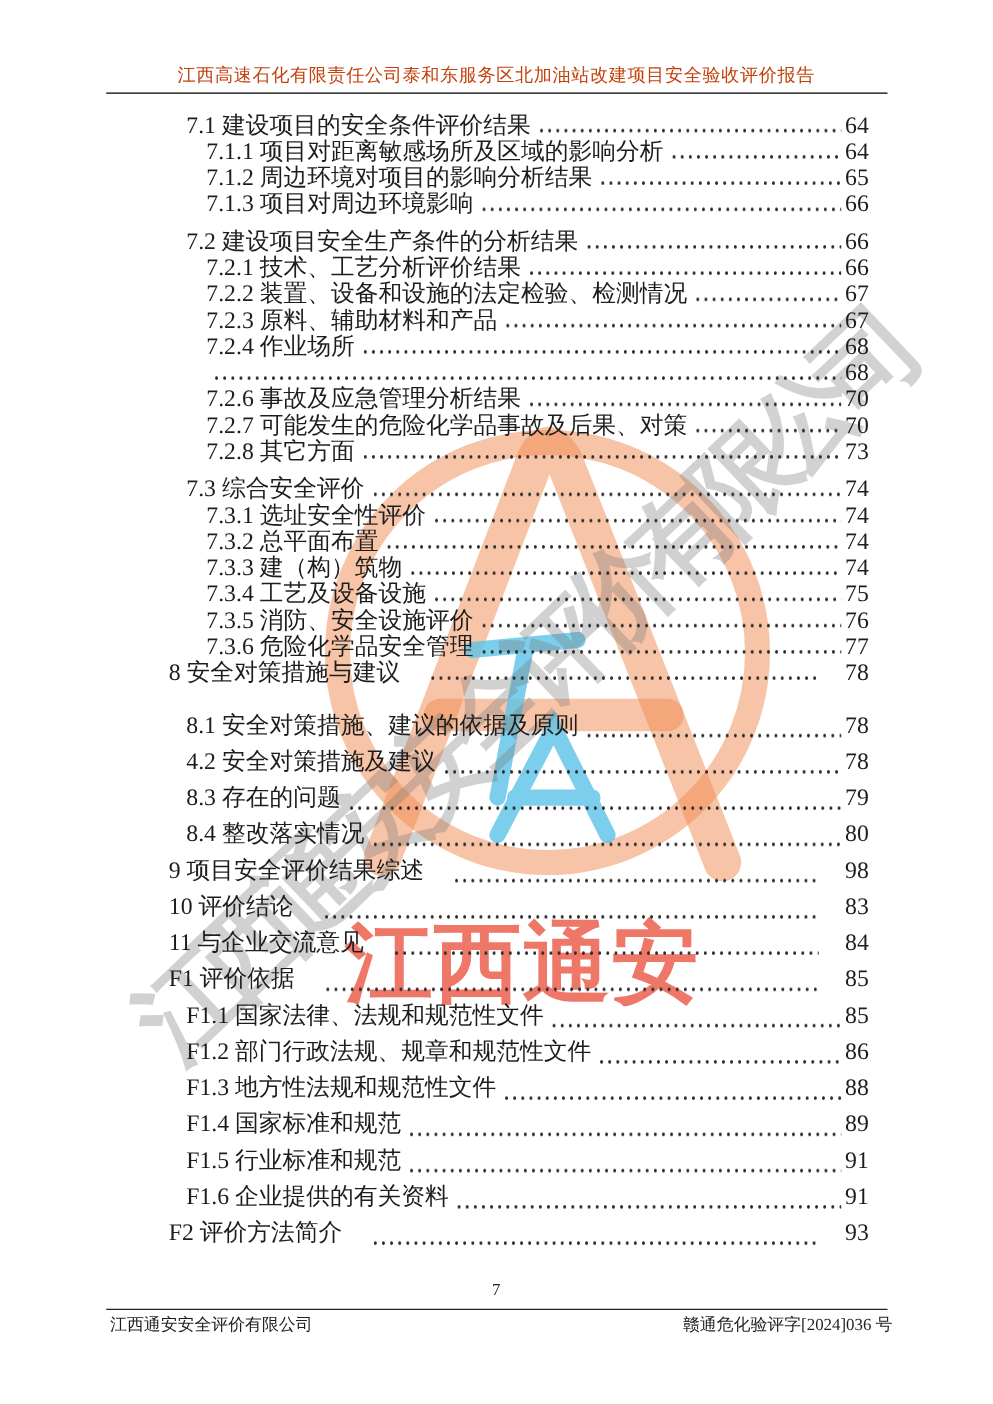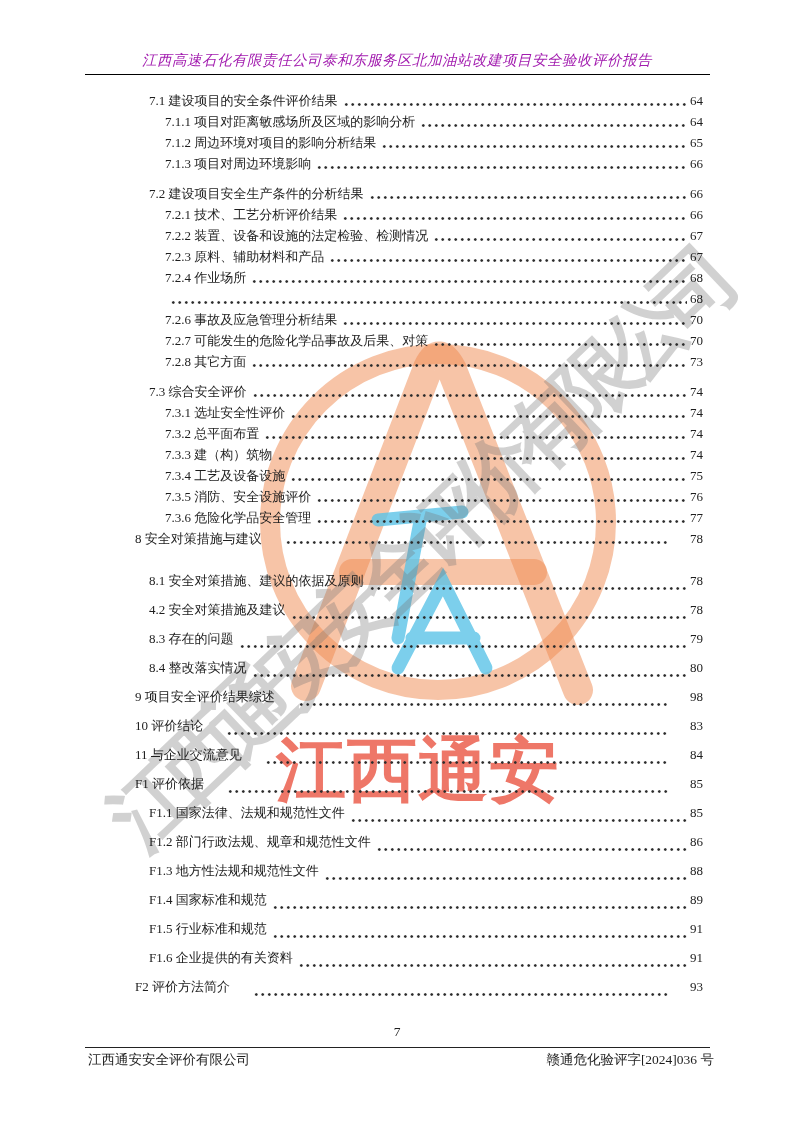--- a/index.html
+++ b/index.html
@@ -29,25 +29,25 @@
     font-family:"Liberation Sans","DejaVu Sans",sans-serif;font-weight:bold;
     font-size:70px;letter-spacing:1px;white-space:nowrap;
     color:var(--c-red);opacity:0.72;
   }
 
   
   .content{position:absolute;inset:0;z-index:1;}
 
   .header-title{
     position:absolute;top:51px;left:0;right:0;text-align:center;
-    font-size:14.5px;letter-spacing:0.5px;color:#a21caf;font-style:italic;
+    font-size:14.5px;letter-spacing:0.5px;color:#c2410c;
   }
   .header-rule{position:absolute;top:74px;left:85px;right:84px;border-top:1.6px solid #000;}
 
-  .toc{position:absolute;top:90px;left:85px;right:78px;font-size:13px;}
+  .toc{position:absolute;top:90px;left:85px;right:92px;font-size:19px;}
   .toc-group.gap-9{margin-top:9px;}
   .toc-group.gap-17{margin-top:17px;}
   .toc-group.gap-12{margin-top:0;}
   .toc-row{display:flex;align-items:stretch;}
   .dense .toc-row{height:21px;line-height:21px;}
   .loose .toc-row{height:29px;line-height:29px;}
   .toc-row.lvl1{padding-left:50px;gap:18px;}
   .toc-row.lvl2{padding-left:64px;}
   .toc-row.lvl3{padding-left:80px;}
   .toc-label{white-space:nowrap;}

